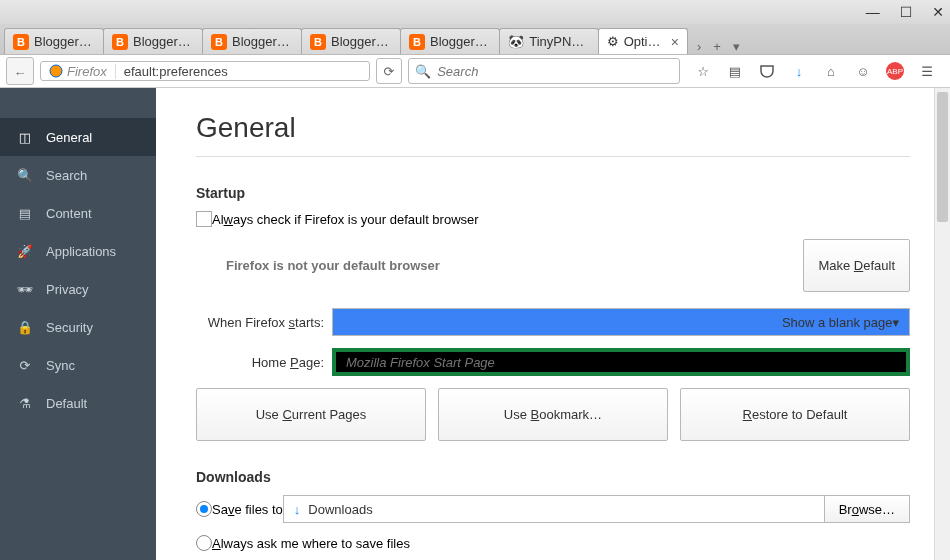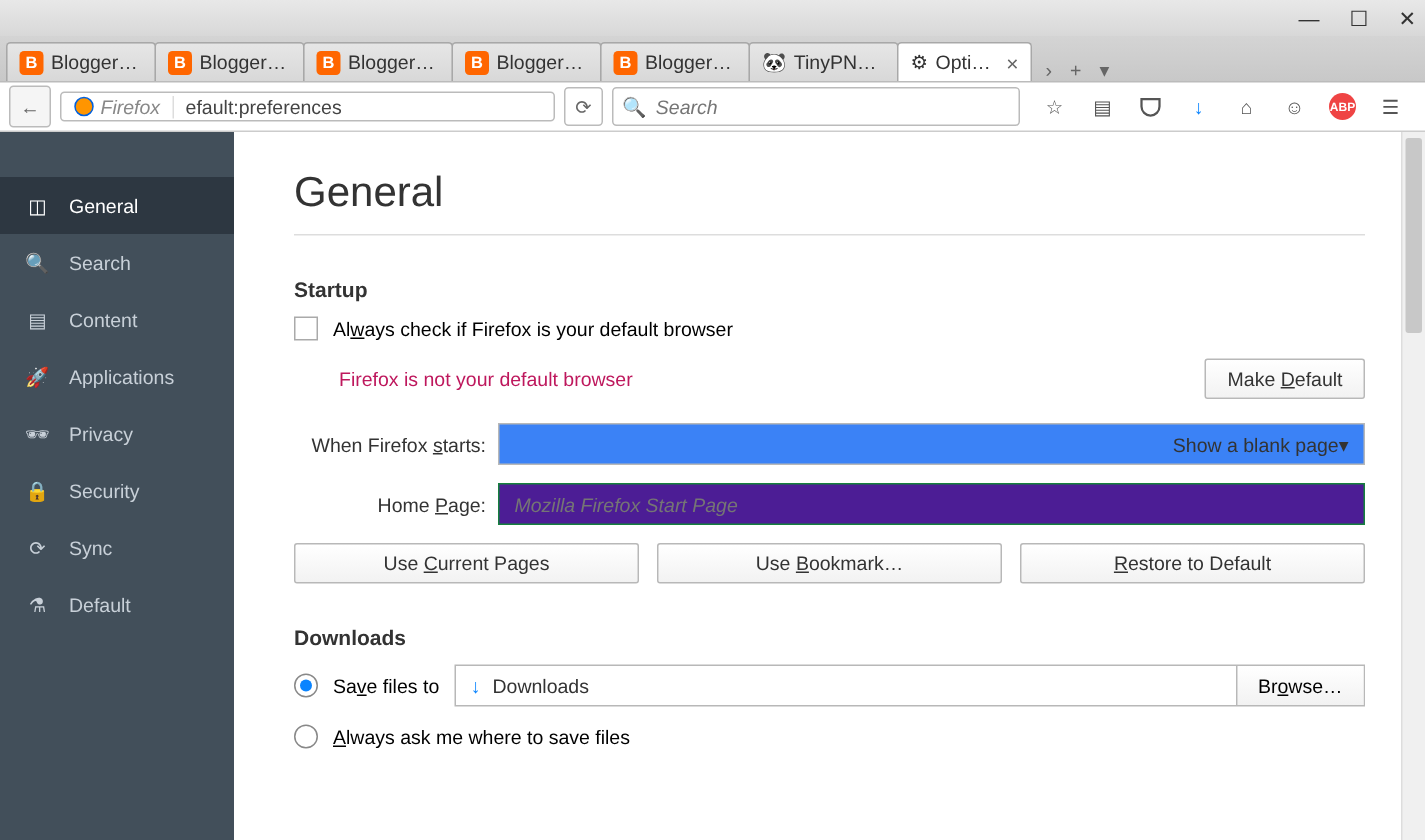--- a/index.html
+++ b/index.html
@@ -24,41 +24,41 @@
 .tbicons .ic{width:18px;height:18px;display:flex;align-items:center;justify-content:center}
 .content-area{display:flex;height:calc(560px - 88px);background:#fff}
 .sidebar{width:156px;background:#424f5a;color:#fff;padding-top:30px}
 .side-item{display:flex;align-items:center;gap:12px;padding:10px 16px;color:#c8d0d8;cursor:pointer}
 .side-item.active{background:#2d3741;color:#fff}
 .side-item .sicon{width:18px;height:18px;display:flex;align-items:center;justify-content:center}
 .main{flex:1;padding:24px 40px 0 40px;overflow-y:auto;position:relative}
 .main h1{font-size:28px;font-weight:400;color:#333;margin-bottom:12px}
 .hr{border:none;border-top:1px solid #ddd;margin-bottom:28px}
 .section-title{font-weight:700;color:#333;margin-bottom:10px;font-size:14px}
-.row{display:flex;align-items:center;margin-bottom:12px;gap:10px}
+.row{display:flex;align-items:center;margin-bottom:12px;gap:0}
 .checkbox{width:16px;height:16px;border:1px solid #aaa;background:#fff;flex-shrink:0}
 .status-row{display:flex;align-items:center;justify-content:space-between;margin:6px 0 16px 30px}
-.status-row .msg{font-weight:400;color:#be185d}
-.btn{border:1px solid #b8b8b8;background:linear-gradient(#fff,#f2f2f2);padding:5px 14px;border-radius:2px;color:#333;cursor:pointer}
+.status-row .msg{font-weight:700;color:#737373}
+.btn{border:1px solid #b8b8b8;background:linear-gradient(#fff,#f2f2f2);padding:18px 14px;border-radius:2px;color:#333;cursor:pointer}
 .form-row{display:flex;align-items:center;margin-bottom:12px;gap:8px}
 .form-row .lbl{width:128px;text-align:right;color:#333}
 .select{flex:1;height:28px;border:1px solid #b8b8b8;background:#3b82f6;display:flex;align-items:center;justify-content:flex-end;padding:0 10px;color:#333}
-.textinput{flex:1;height:28px;border:1px solid #15803d;background:#4c1d95;padding:0 10px;color:#999;font-style:italic}
+.textinput{flex:1;height:28px;border:4px solid #15803d;background:#000000;padding:0 10px;color:#999;font-style:italic}
 .btn-row{display:flex;gap:12px;margin-bottom:28px}
 .btn-row .btn{flex:1;text-align:center}
 .radio{width:16px;height:16px;border:1px solid #888;border-radius:50%;background:#fff;flex-shrink:0;display:flex;align-items:center;justify-content:center}
 .radio.checked::after{content:"";width:8px;height:8px;background:#0a84ff;border-radius:50%}
 .dl-path{flex:1;display:flex;border:1px solid #b8b8b8;height:28px}
 .dl-path .pth{flex:1;display:flex;align-items:center;gap:8px;padding:0 10px;color:#333}
 .dl-path .browse{border-left:1px solid #b8b8b8;padding:0 14px;display:flex;align-items:center;background:linear-gradient(#fff,#f2f2f2)}
 .scrolltrack{position:absolute;right:0;top:88px;bottom:0;width:16px;background:#f0f0f0;border-left:1px solid #ddd}
 .scrollthumb{position:absolute;left:2px;right:2px;top:4px;height:130px;background:#c8c8c8;border-radius:2px}
 .u{text-decoration:underline}
 .blogger-ico{width:16px;height:16px;background:#ff6600;border-radius:3px;display:flex;align-items:center;justify-content:center;color:#fff;font-weight:bold;font-size:11px}
-.abp{width:18px;height:18px;background:#ef4444;border-radius:50%;color:#fff;font-size:8px;font-weight:bold;display:flex;align-items:center;justify-content:center}
+.abp{width:18px;height:18px;background:#ef4444;border-radius:50%;color:#fff;font-size:8px;font-weight:normal;display:flex;align-items:center;justify-content:center}
 </style>
 </head>
 <body>
 
 <div class="titlebar">
   <span>—</span>
   <span>☐</span>
   <span>✕</span>
 </div>
 

